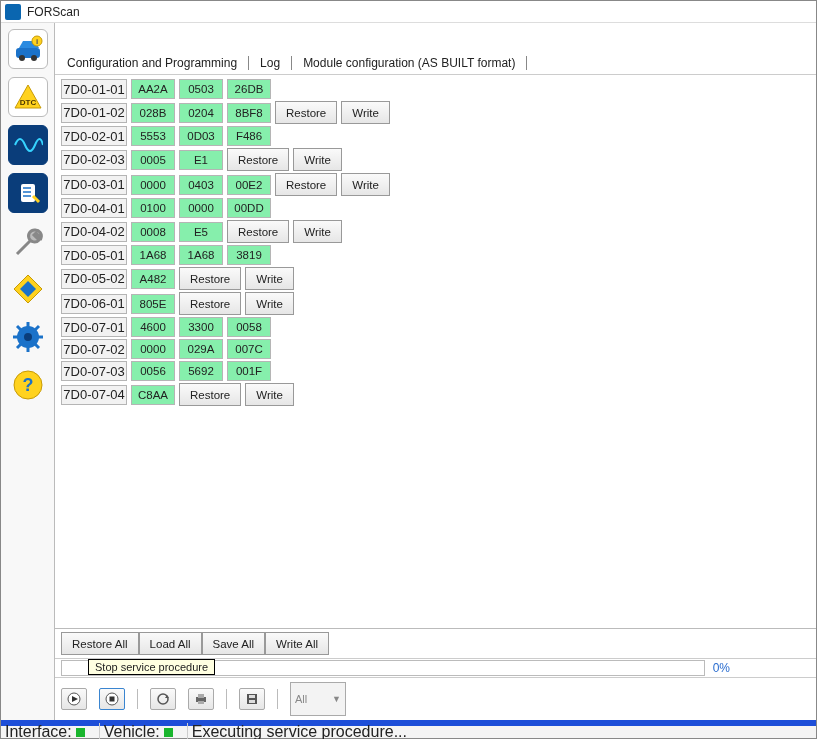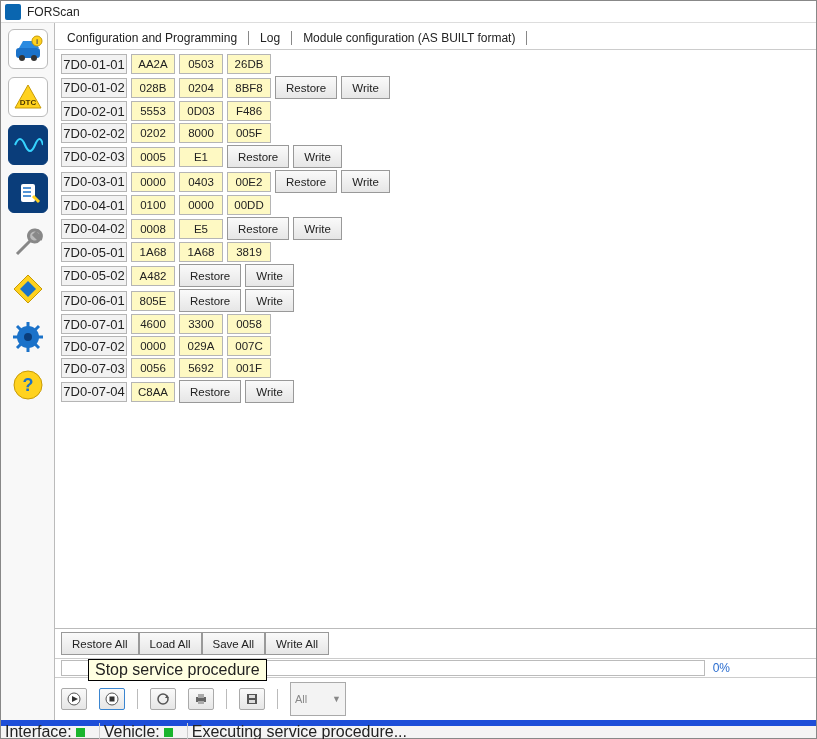--- a/index.html
+++ b/index.html
@@ -5,33 +5,33 @@
   * { box-sizing: border-box; }
   html, body { margin: 0; padding: 0; font-family: Tahoma, Arial, sans-serif; font-size: 12px; color: #222; background: #fff; }
   .window { width: 817px; height: 739px; border: 1px solid #888; position: relative; display: flex; flex-direction: column; background: #fff; }
   .titlebar { height: 22px; display: flex; align-items: center; padding: 0 4px; background: #fff; border-bottom: 1px solid #ddd; }
   .titlebar .ticon { width: 16px; height: 16px; background: #0a66b0; border-radius: 2px; margin-right: 6px; }
   .body { display: flex; flex: 1 1 auto; overflow: hidden; }
   .sidebar { width: 54px; border-right: 1px solid #bbb; background: #f8f8f8; display: flex; flex-direction: column; align-items: center; padding-top: 6px; gap: 8px; }
   .sidebar .sbicon { width: 40px; height: 40px; border: 1px solid #bbb; border-radius: 6px; display: flex; align-items: center; justify-content: center; background: #fff; cursor: pointer; }
   .sbicon svg { display: block; }
   .main { flex: 1; display: flex; flex-direction: column; }
-  .tabs { display: flex; align-items: center; padding: 6px 8px 2px 8px; gap: 2px; }
+  .tabs { display: flex; align-items: center; padding: 6px 8px 2px 8px; gap: 2px; margin-top: 25px; }
   .tabs .tab { padding: 2px 4px; cursor: pointer; }
   .tabs .sep { border-left: 1px solid #888; height: 14px; margin: 0 5px; }
   .grid { flex: 1 1 auto; overflow: auto; padding: 4px 6px; border-top: 1px solid #ccc; }
   .row { display: flex; align-items: center; gap: 4px; margin-bottom: 2px; }
   .addr { width: 66px; height: 20px; border: 1px solid #b5b5b5; background: #f2f2f2; display: flex; align-items: center; justify-content: center; font-size: 13px; }
-  .val { width: 44px; height: 20px; border: 1px solid #b5b5b5; background: #fef9c3; display: flex; align-items: center; justify-content: center; font-size: 11.5px; }
+  .val { width: 44px; height: 20px; border: 1px solid #b5b5b5; background: #86efac; display: flex; align-items: center; justify-content: center; font-size: 11.5px; }
   .btn { height: 23px; padding: 0 10px; border: 1px solid #999; background: linear-gradient(#fafafa,#e6e6e6); cursor: pointer; font-size: 11.5px; display: inline-flex; align-items: center; }
   .bottombar { border-top: 1px solid #bbb; }
   .bottom-btns { display: flex; padding: 3px 6px; align-items: center; }
   .progress-row { display: flex; align-items: center; border-top: 1px solid #ccc; padding: 1px 6px; }
   .progress { flex: 1 1 auto; height: 16px; border: 1px solid #bbb; background: #fff; position: relative; margin-right: 8px; }
-  .tooltip { position: absolute; top: -2px; left: 26px; background: #ffffe1; border: 1px solid #000; padding: 1px 6px; font-size: 16px; white-space: nowrap; }
+  .tooltip { position: absolute; top: -2px; left: 26px; background: #ffffe1; border: 1px solid #000; padding: 1px 6px; font-size: 11px; white-space: nowrap; }
   .progress-pct { color: #2a6dd0; margin-right: 80px; }
   .tool-row { display: flex; align-items: center; gap: 12px; padding: 4px 6px; border-top: 1px solid #ccc; }
   .tbtn { width: 26px; height: 22px; border: 1px solid #aaa; background: linear-gradient(#fafafa,#e6e6e6); display: flex; align-items: center; justify-content: center; cursor: pointer; border-radius: 2px; }
   .sep2 { width: 1px; height: 20px; background: #bbb; }
   .combo { width: 56px; height: 20px; border: 1px solid #aaa; background: #f3f3f3; font-size: 11px; color: #888; display: flex; align-items: center; justify-content: space-between; padding: 16px 4px; cursor: pointer; }
   .combo .arrow { font-size: 9px; }
   .statusbar { height: 18px; border-top: 6px solid #1d4ed8; background: #f4f4f4; display: flex; align-items: center; padding: 0 4px; font-size: 16px; gap: 4px; }
   .led { width: 9px; height: 9px; background: #19b52d; display: inline-block; }
   .sbox { border-left: 1px solid #ccc; padding-left: 4px; margin-left: 10px; display: flex; align-items: center; gap: 4px; }
 </style>
@@ -138,26 +138,20 @@
             <span class="btn">Restore</span>
             <span class="btn">Write</span>
           </div>
           <div class="row">
             <div class="addr">7D0-02-01</div>
             <div class="val">5553</div>
             <div class="val">0D03</div>
             <div class="val">F486</div>
           </div>
           <div class="row">
-            <div class="addr">7D0-02-02</div>
-            <div class="val">0202</div>
-            <div class="val">8000</div>
-            <div class="val">005F</div>
-          </div>
-          <div class="row">
             <div class="addr">7D0-02-03</div>
             <div class="val">0005</div>
             <div class="val">E1</div>
             <span class="btn">Restore</span>
             <span class="btn">Write</span>
           </div>
           <div class="row">
             <div class="addr">7D0-03-01</div>
             <div class="val">0000</div>
             <div class="val">0403</div>

